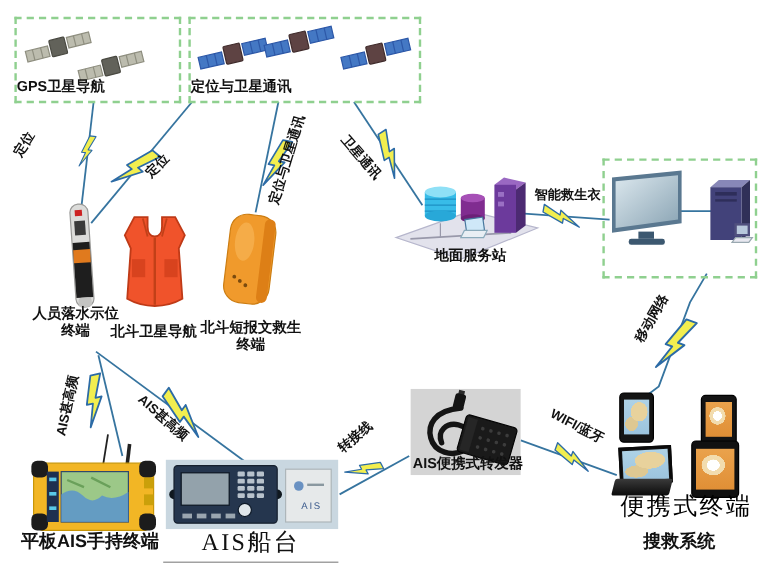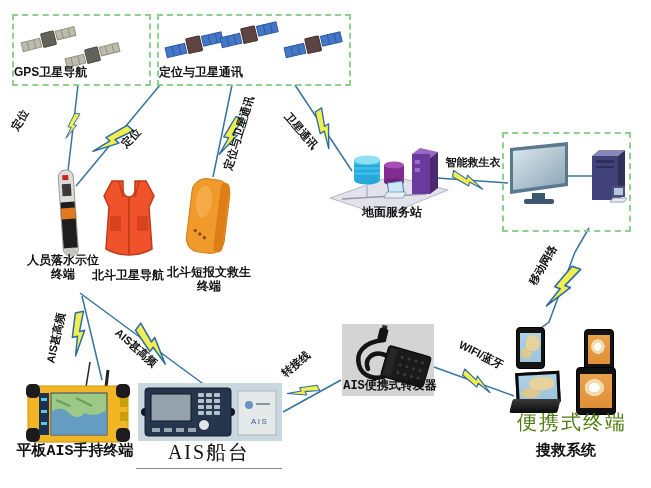--- a/index.html
+++ b/index.html
@@ -5,26 +5,26 @@
   html,body{margin:0;padding:0;background:#fff;}
   .stage{position:relative;width:651px;height:488px;background:#ffffff;overflow:hidden;
          font-family:"Liberation Sans",sans-serif;color:#111;}
   .wires{position:absolute;left:0;top:0;z-index:1;}
   .dash-box{position:absolute;border:2px dashed #8fd08f;z-index:2;}
   .node{position:absolute;z-index:3;}
   .node svg{display:block;}
   .box-label{position:absolute;left:0;right:0;bottom:3px;
              font-weight:bold;font-size:12px;white-space:nowrap;}
   .node-label{position:absolute;transform:translate(-50%,0);text-align:center;
-              font-weight:bold;font-size:12px;line-height:1.2;white-space:nowrap;z-index:4;font-family:Liberation Mono, monospace;}
+              font-weight:bold;font-size:12px;line-height:1.2;white-space:nowrap;z-index:4;}
   .link-label{position:absolute;font-weight:bold;font-size:11px;white-space:nowrap;
               z-index:4;}
   .big-label{font-weight:normal;font-size:20px;letter-spacing:2px;
              font-family:"Liberation Serif",serif;}
-  .gray{color:#4d7c0f;}
+  .gray{color:#000000;}
   .sat{position:absolute;}
   .sat-gray .panel{fill:#bcbcae;stroke:#8f8f80;stroke-width:1;}
   .sat-gray .sbody{fill:#62625a;stroke:#4a4a42;}
   .sat-gray .stripe{stroke:#8f8f80;stroke-width:1;}
   .sat-blue .panel{fill:#4478c4;stroke:#2d58a8;stroke-width:1;}
   .sat-blue .sbody{fill:#5e4343;stroke:#402c2c;}
   .sat-blue .stripe{stroke:#2d58a8;stroke-width:1;}
   .phone{position:absolute;background:#141414;border:1px solid #000;border-radius:4px;}
   .phone .scr{position:absolute;left:3px;right:3px;top:5px;bottom:6px;}
   .tabdev{position:absolute;background:#111;border:1px solid #000;border-radius:4px;}

